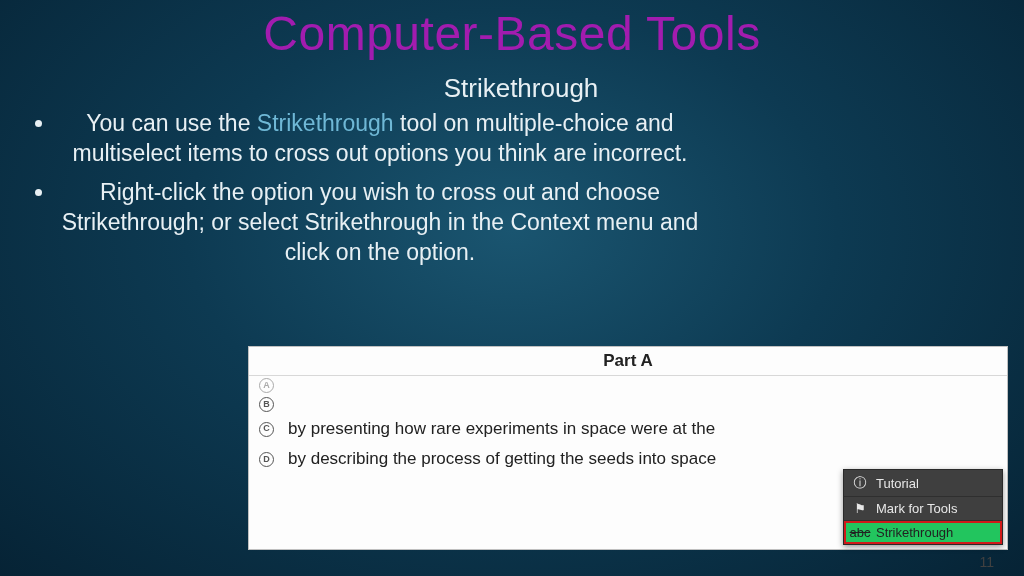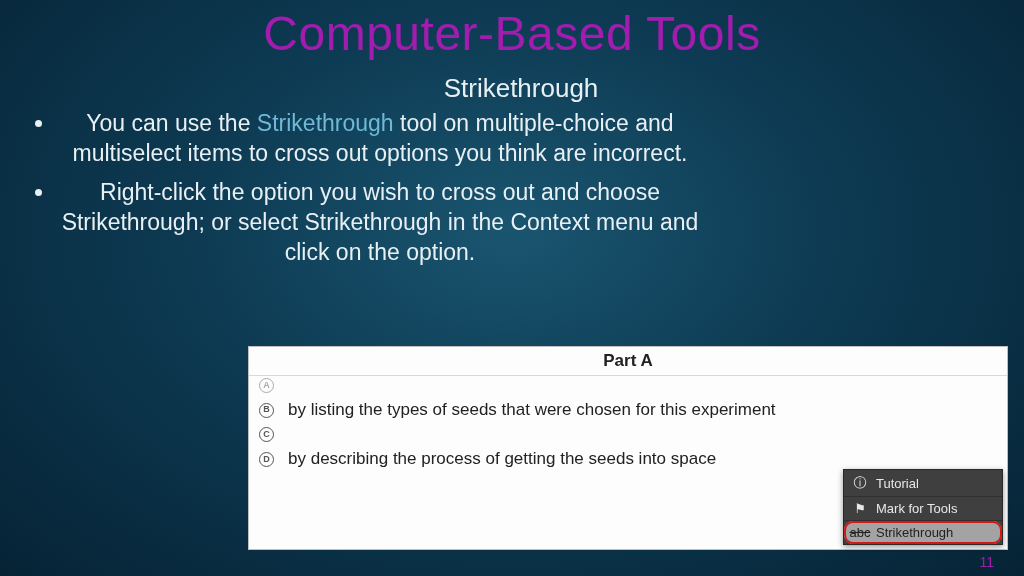--- a/index.html
+++ b/index.html
@@ -97,33 +97,32 @@
   }
   .context-menu .mi {
     display: flex;
     align-items: center;
     padding: 4px 8px;
     gap: 8px;
     border-bottom: 1px solid #2f2f2f;
   }
   .context-menu .mi:last-child { border-bottom: none; }
   .context-menu .mi.sel {
-    background: #a3a3a3;
+    background: #22c55e;
     color: #222;
     outline: 2.5px solid #d11919;
     outline-offset: -2px;
-    border-radius: 9px;
   }
   .mi .ico { width: 16px; display: inline-flex; justify-content: center; }
   .page-num {
     position: absolute;
     right: 30px;
     bottom: 6px;
     font-size: 14px;
-    color: #a21caf;
+    color: #404040;
   }
 </style>
 </head>
 <body>
 
 <div class="title">Computer-Based Tools</div>
 <div class="subtitle">Strikethrough</div>
 
 <ul class="bullets">
   <li>
@@ -135,24 +134,24 @@
 </ul>
 
 <div class="example">
   <div class="part-label">Part A</div>
 
   <div class="opt-row struck">
     <span class="bubble">A</span>
   </div>
   <div class="opt-row">
     <span class="bubble">B</span>
-    <span class="opt-text">by listing the types of seeds that were chosen for this experiment</span>
   </div>
   <div class="opt-row">
     <span class="bubble">C</span>
+    <span class="opt-text">by presenting how rare experiments in space were at the</span>
   </div>
   <div class="opt-row">
     <span class="bubble">D</span>
     <span class="opt-text">by describing the process of getting the seeds into space</span>
   </div>
 
   <div class="context-menu">
     <div class="mi">
       <span class="ico">ⓘ</span>
       <span>Tutorial</span>

